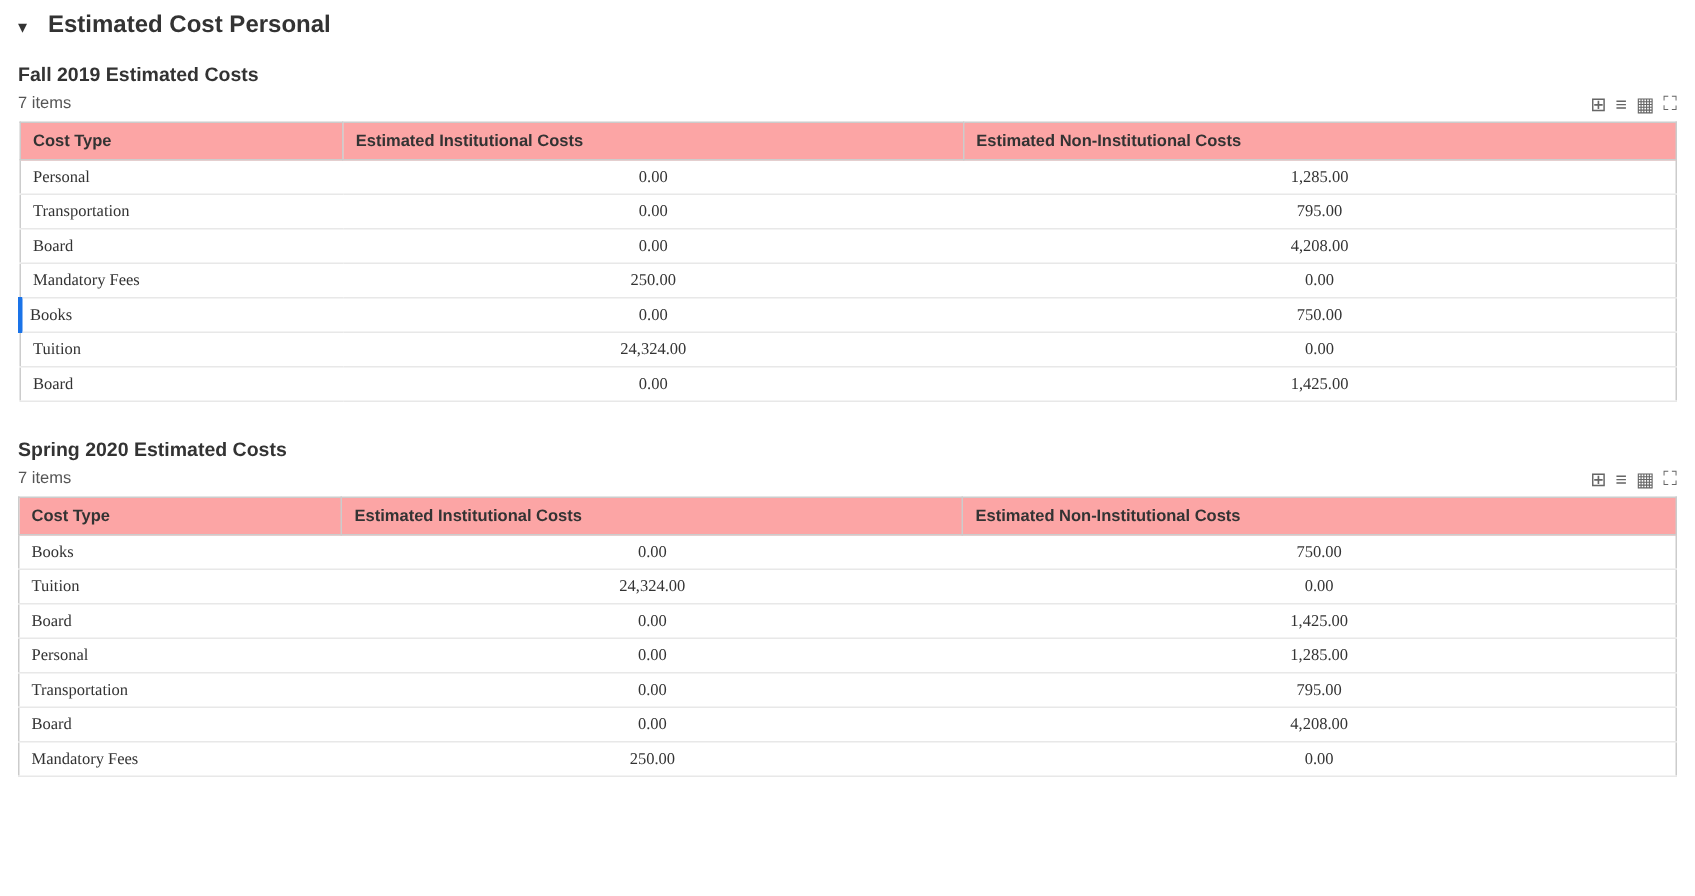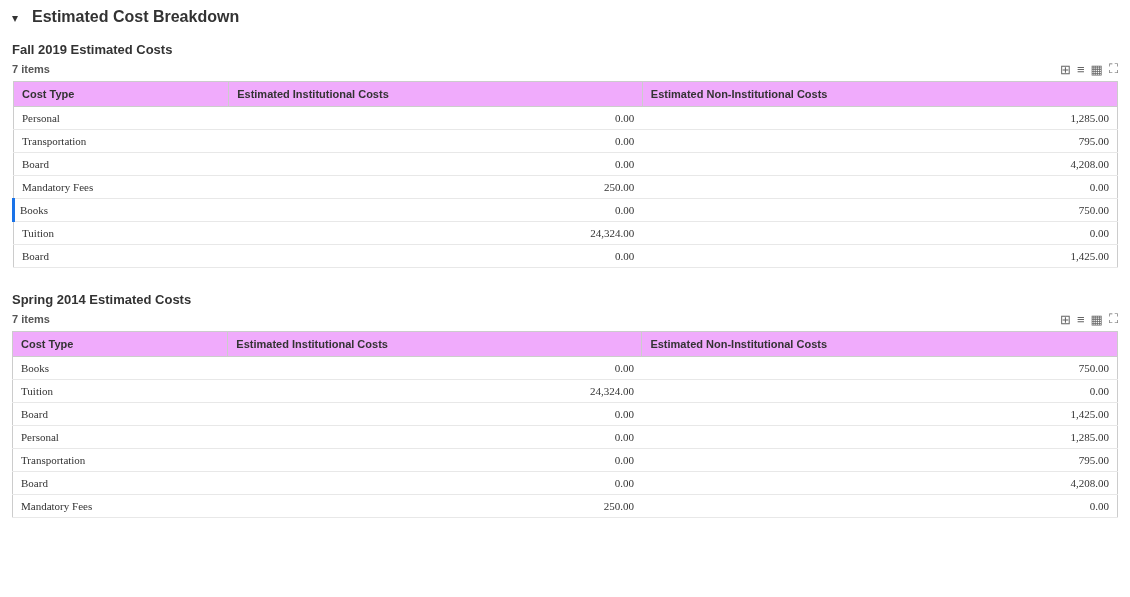--- a/index.html
+++ b/index.html
@@ -35,72 +35,71 @@
     }
     .section-meta {
       display: flex;
       justify-content: space-between;
       align-items: center;
       margin-bottom: 4px;
     }
     .items-count {
       font-size: 11px;
       color: #555;
-      font-weight: bold;
     }
     .toolbar-icons {
       display: flex;
       gap: 6px;
       align-items: center;
     }
     .toolbar-icon {
       font-size: 13px;
       color: #666;
       cursor: pointer;
     }
     table {
       width: 100%;
       border-collapse: collapse;
       border: 1px solid #ccc;
     }
     thead tr {
-      background: #f0abfc;
+      background: #fca5a5;
     }
     th {
       padding: 6px 8px;
       text-align: left;
       font-weight: bold;
       font-size: 11px;
       border: 1px solid #ccc;
     }
     th.right {
     }
     td {
       padding: 5px 8px;
       border-bottom: 1px solid #e8e8e8;
       font-size: 11px;
       font-family: Liberation Serif, serif;
     }
     td.right {
-      text-align: right;
+      text-align: center;
     }
     .highlighted-row {
       border-left: 3px solid #1a73e8;
     }
     .highlighted-row td:first-child {
       padding-left: 5px;
     }
   </style>
 </head>
 <body>
 
 <div>
   <div class="page-header">
     <span class="chevron-icon">▾</span>
-    <h1>Estimated Cost Breakdown</h1>
+    <h1>Estimated Cost Personal</h1>
   </div>
 
   <div id="sections-container">
       <div class="section">
         <div class="section-title">Fall 2019 Estimated Costs</div>
         <div class="section-meta">
           <span class="items-count">7 items</span>
           <div class="toolbar-icons">
             <span class="toolbar-icon">⊞</span>
             <span class="toolbar-icon">≡</span>
@@ -149,21 +148,21 @@
             </tr>
             <tr>
               <td>Board</td>
               <td class="right">0.00</td>
               <td class="right">1,425.00</td>
             </tr>
           </tbody>
         </table>
       </div>
       <div class="section">
-        <div class="section-title">Spring 2014 Estimated Costs</div>
+        <div class="section-title">Spring 2020 Estimated Costs</div>
         <div class="section-meta">
           <span class="items-count">7 items</span>
           <div class="toolbar-icons">
             <span class="toolbar-icon">⊞</span>
             <span class="toolbar-icon">≡</span>
             <span class="toolbar-icon">▦</span>
             <span class="toolbar-icon">⛶</span>
           </div>
         </div>
         <table>

